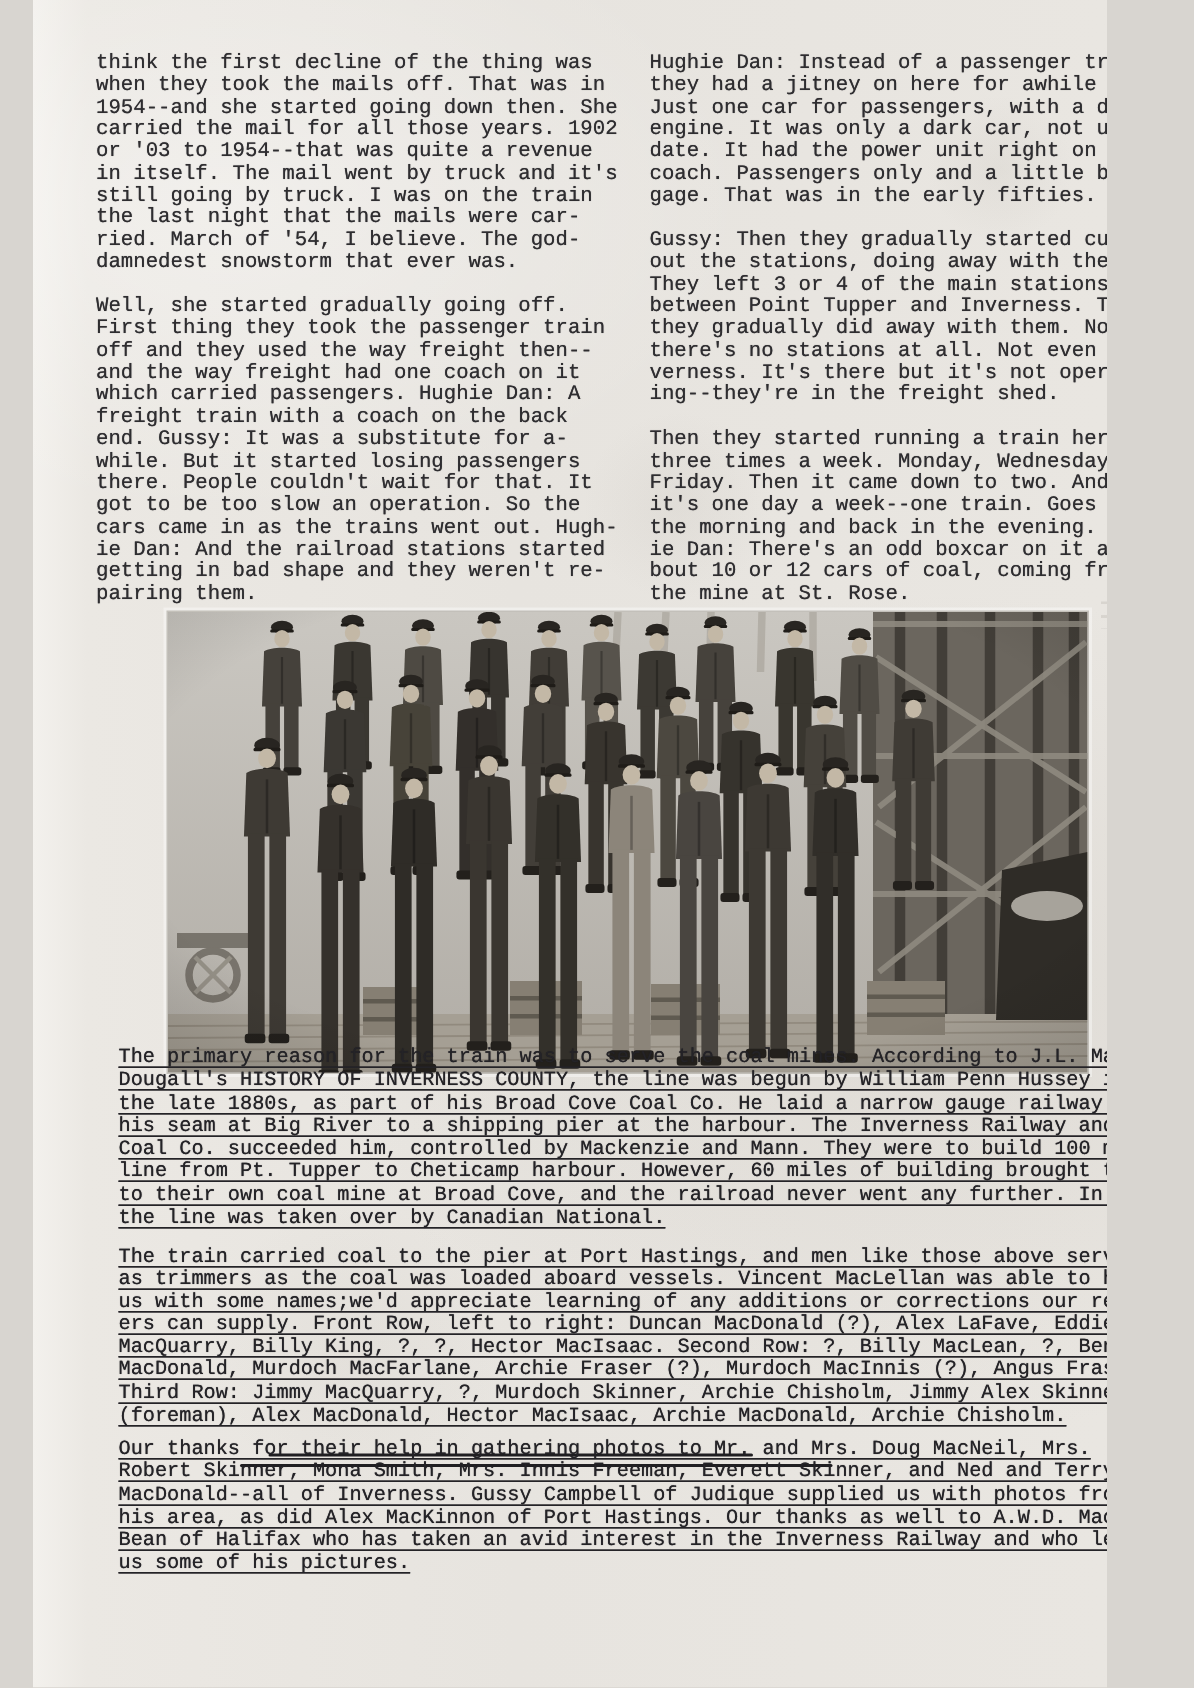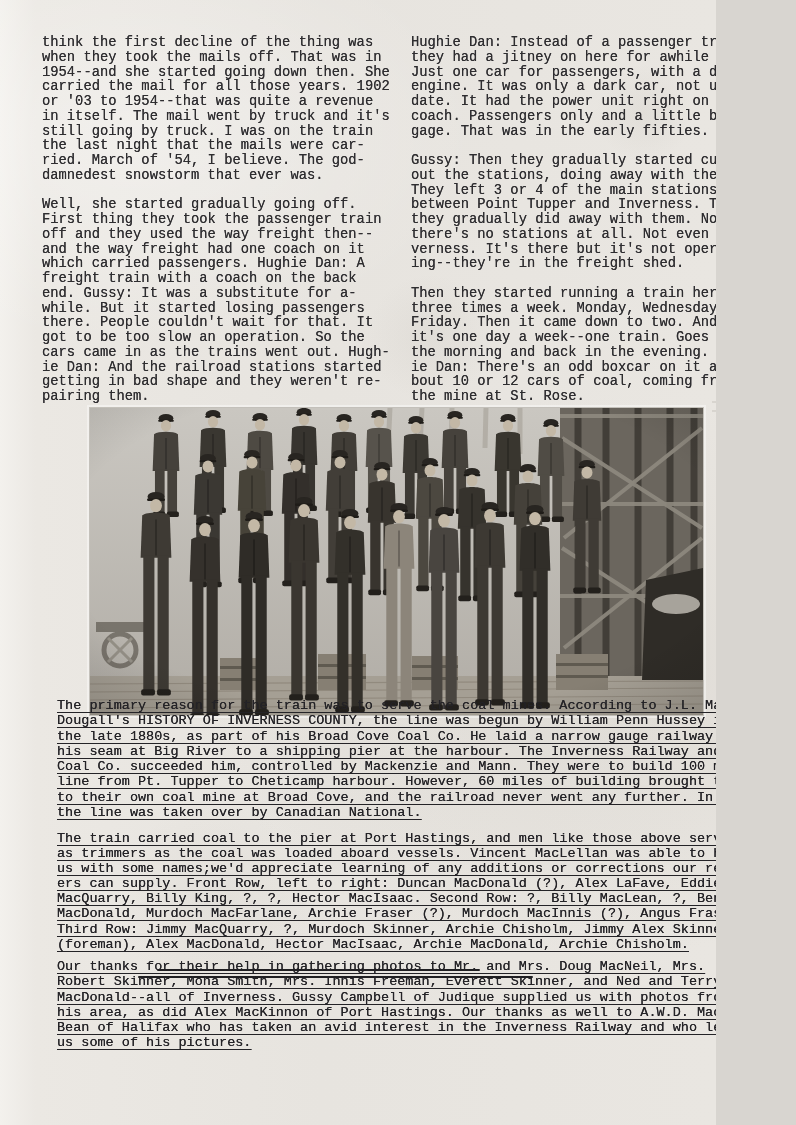--- a/index.html
+++ b/index.html
@@ -6,20 +6,21 @@
   .page{
     position:relative;
     width:716px;height:1125px;
     background:
       radial-gradient(ellipse 500px 300px at 18% 12%, rgba(255,255,255,.35), rgba(255,255,255,0) 70%),
       radial-gradient(ellipse 600px 400px at 85% 60%, rgba(180,174,165,.18), rgba(180,174,165,0) 70%),
       linear-gradient(90deg,#f3f1ed 0%,#ebe8e3 5%,#e7e4df 45%,#e9e6e1 100%);
     overflow:hidden;
     font-family:"Liberation Mono","DejaVu Sans Mono",monospace;
     color:#2e2d30;
+    margin-left:22px;
   }
   .page::before{ 
     content:"";position:absolute;inset:0;pointer-events:none;
     background:
       radial-gradient(circle 90px at 60% 30%, rgba(160,154,144,.10), transparent 70%),
       radial-gradient(circle 140px at 30% 80%, rgba(160,154,144,.08), transparent 70%),
       radial-gradient(circle 70px at 90% 10%, rgba(160,154,144,.10), transparent 70%);
   }
   .col{
     position:absolute;

